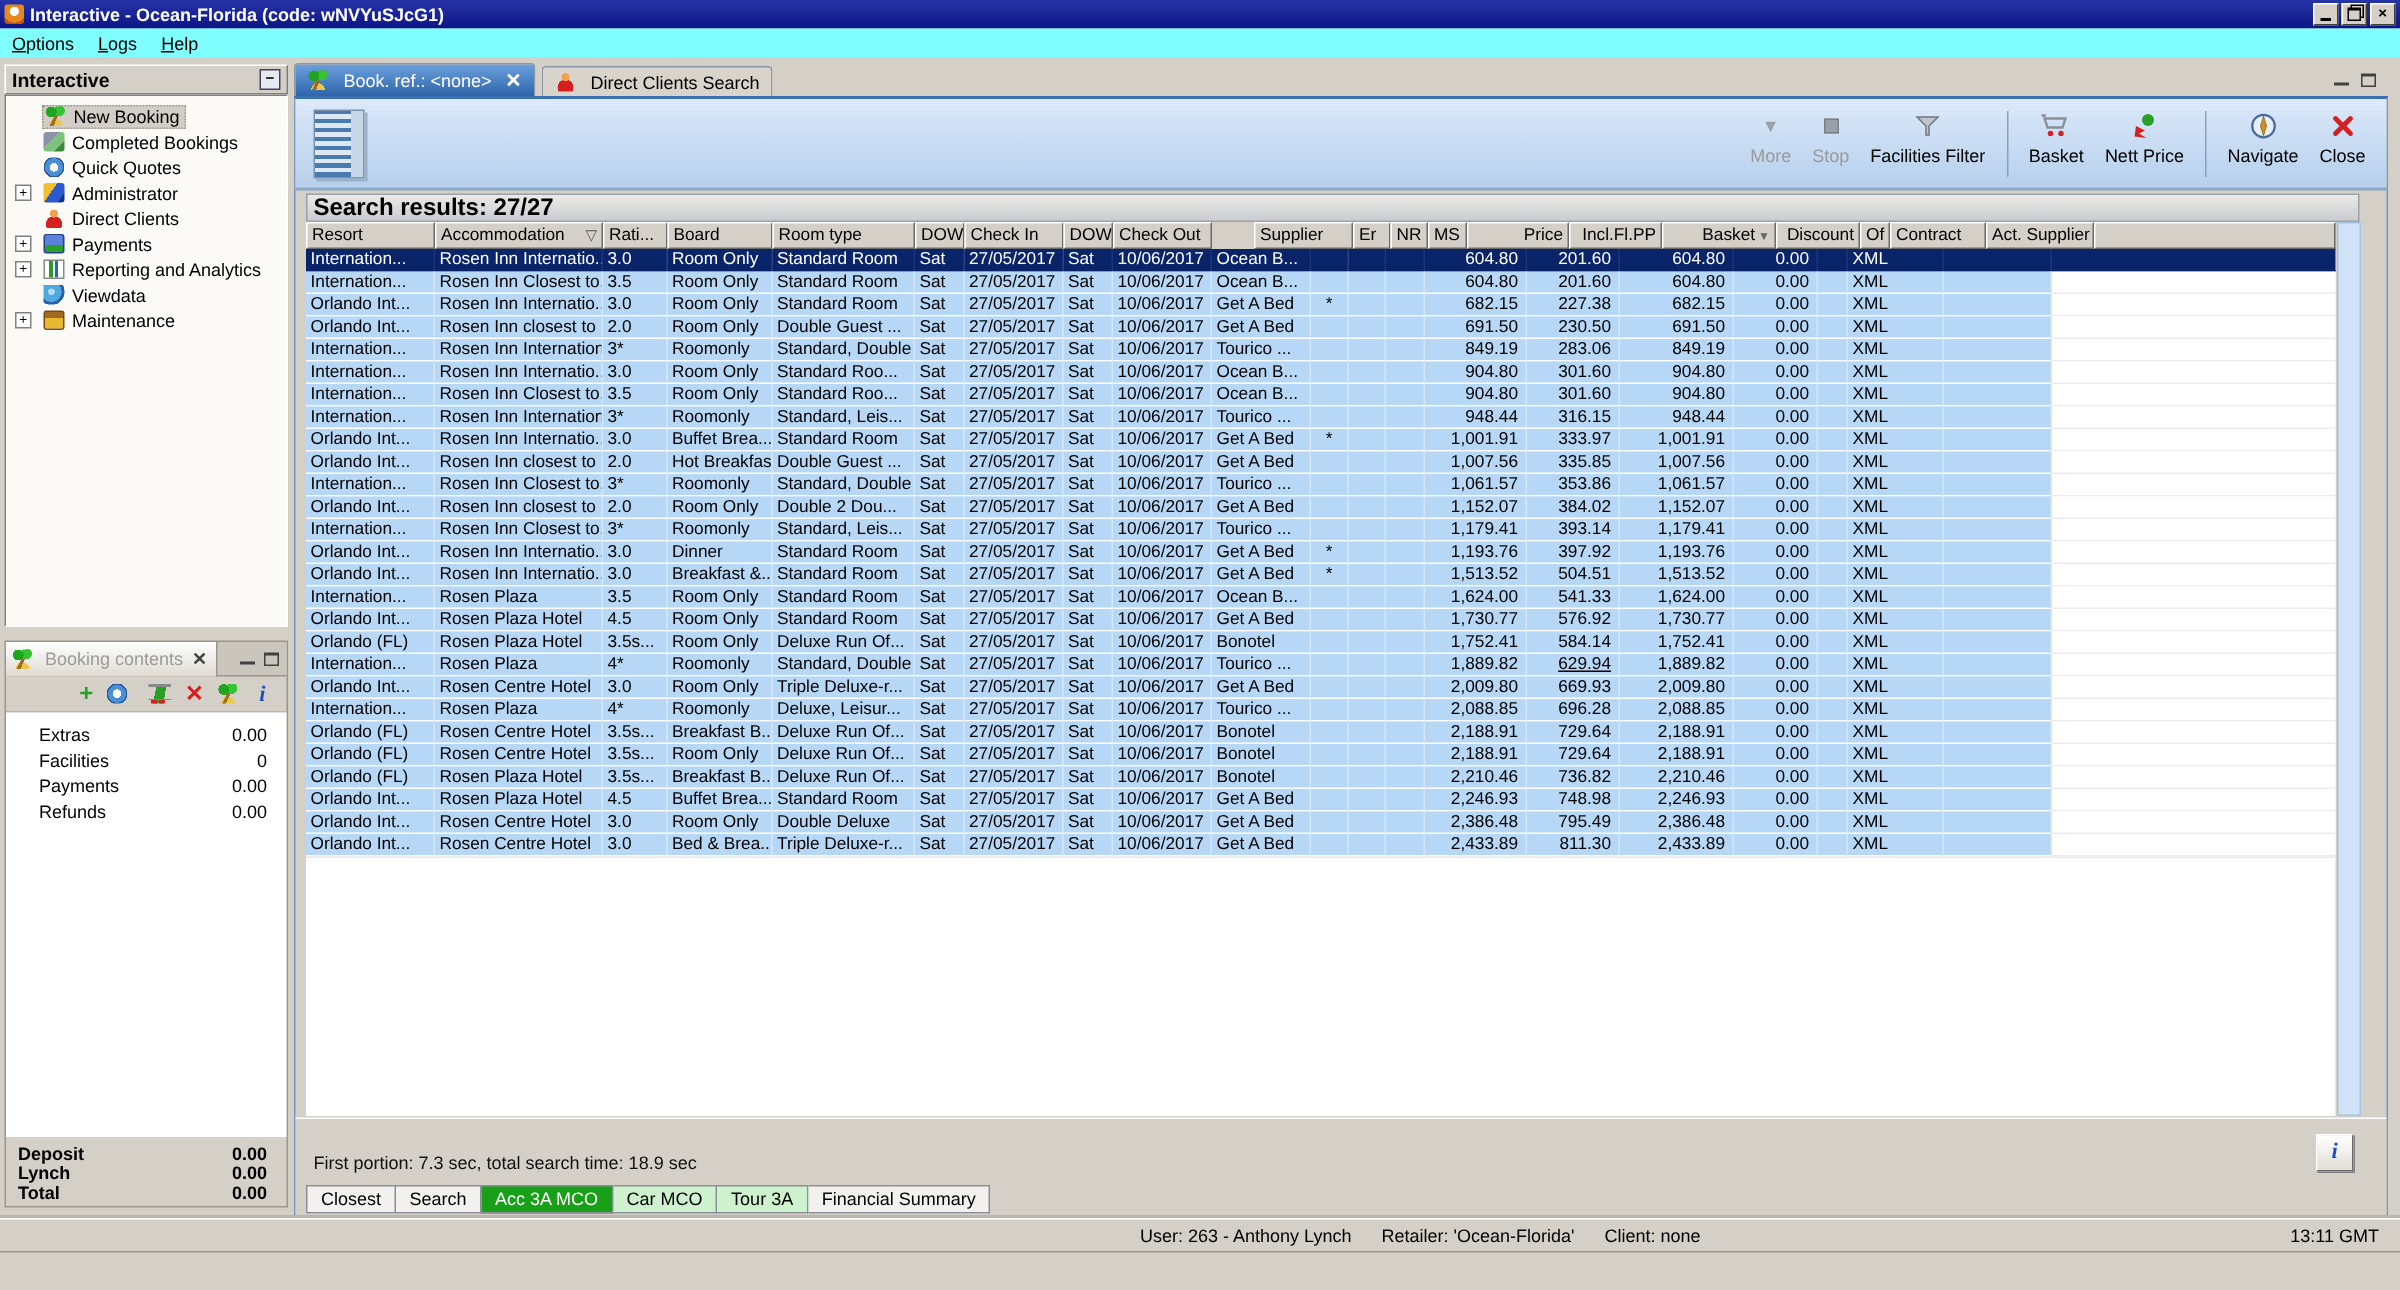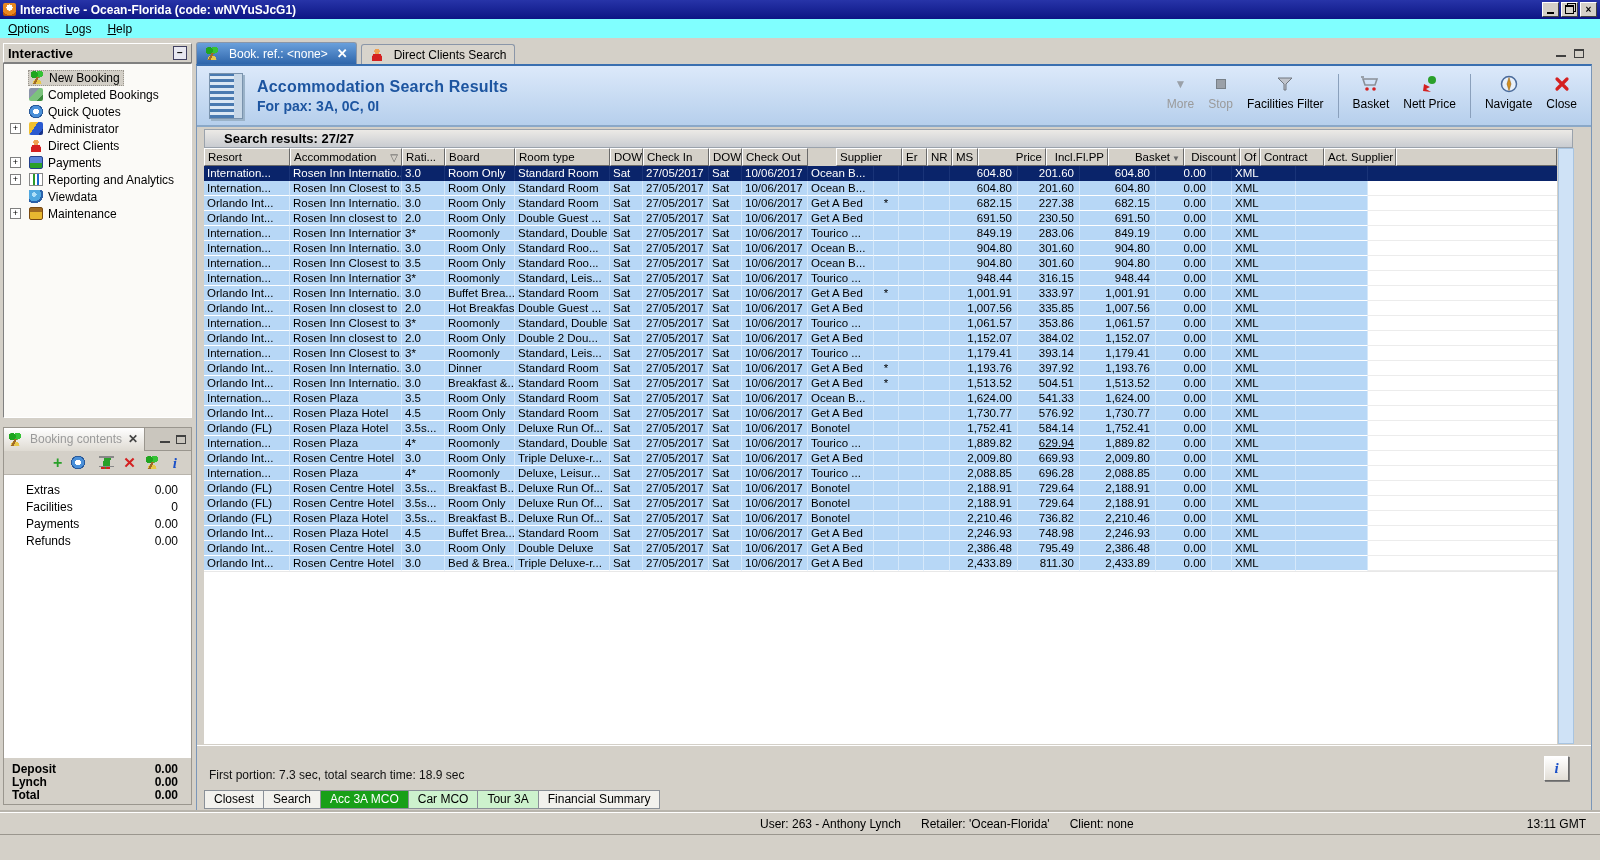--- a/index.html
+++ b/index.html
@@ -115,21 +115,21 @@
   .hbtn.disabled { color:#9a9a9a; }
   .hico { height:20px; display:flex; align-items:center; }
   .hsep { width:1px; height:44px; background:#8aa0bc; }
 
   .glyph-more { color:#9aa0a8; font-size:12px; }
   .glyph-stop { width:10px; height:10px; background:#9aa0a8; border:1px solid #788088; }
 
   
   .sr-bar { position:absolute; left:7px; top:63px; width:1369px; height:19px;
     background:linear-gradient(#eceae6,#c9ccd1); border:1px solid #9aa2ac;
-    font-size:13px; font-weight:bold; line-height:17px; padding-left:19px; }
+    font-size:16px; font-weight:bold; line-height:17px; padding-left:4px; }
 
   
   .tbl { position:absolute; left:7px; top:82px; width:1353px; }
   .thead { display:flex; height:18px; }
   .th { background:#d4d0c8; border:1px solid; border-color:#fff #6a6a6a #6a6a6a #fff;
     font-size:11.5px; line-height:16px; padding:0 3px; white-space:nowrap; overflow:hidden; position:relative; flex:0 0 auto; }
   .th.r { text-align:right; }
   .th .fun { position:absolute; right:3px; top:1px; color:#555; font-size:10px; }
   .th .sort { color:#666; font-size:8px; margin-left:2px; }
   .tbody { background:#fff; }
@@ -323,24 +323,20 @@
   <span class="corner-btns">
     <span class="flat-min"></span>
     <span class="flat-max"></span>
   </span>
 </div>
 
 <div class="frame">
 
   <div class="hdr-band">
     <div class="building-icon"></div>
-    <div class="hdr-titles">
-      <div class="hdr-title">Accommodation Search Results</div>
-      <div class="hdr-sub">For pax: 3A, 0C, 0I</div>
-    </div>
     <div class="hdr-btns">
       <div class="hbtn disabled">
         <span class="hico glyph-more">▼</span>
         <span>More</span>
       </div>
       <div class="hbtn disabled">
         <span class="hico">
             <span class="glyph-stop"></span>
           </span>
         <span>Stop</span>

